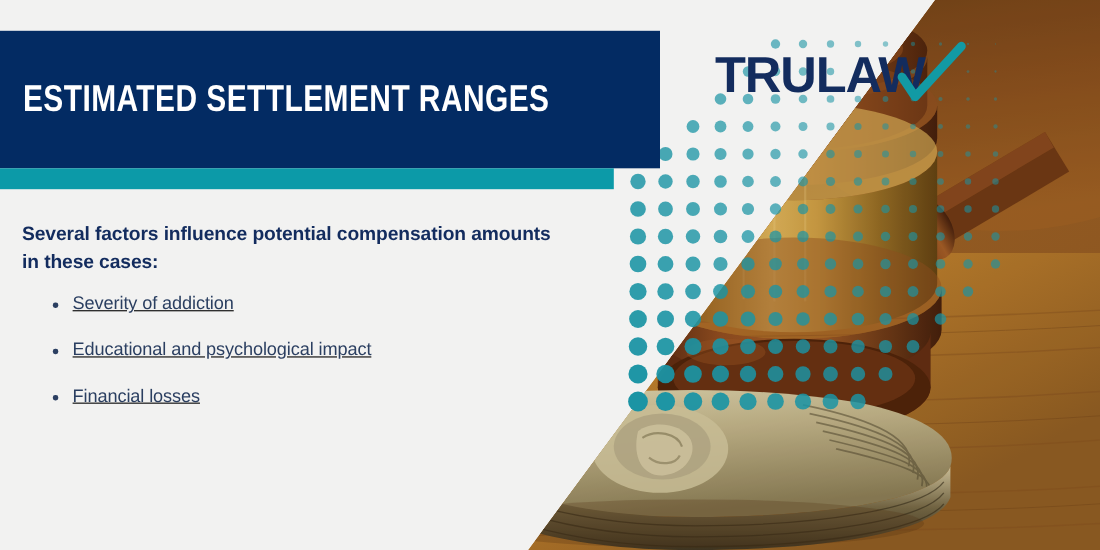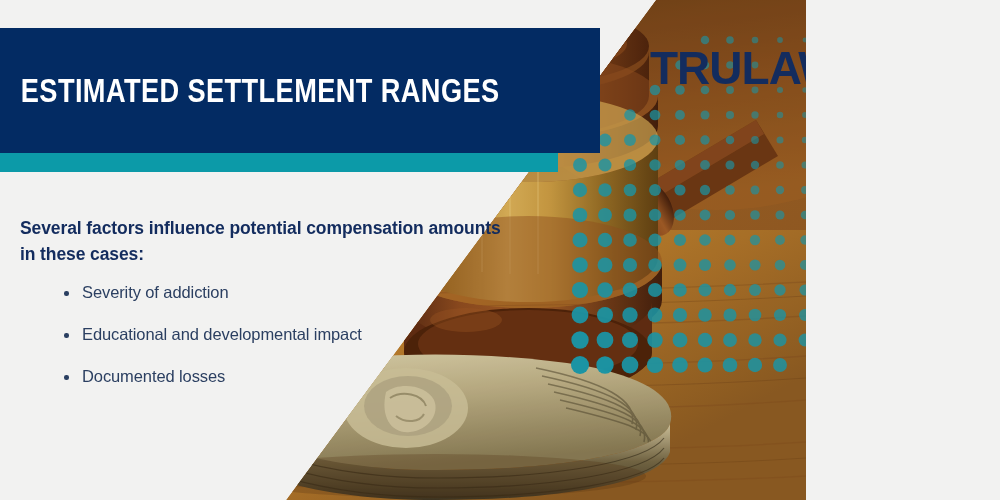--- a/index.html
+++ b/index.html
@@ -6,21 +6,21 @@
   html, body {
     margin: 0;
     padding: 0;
     background: #f2f2f1;
   }
   body {
     font-family: "Liberation Sans", sans-serif;
   }
   #infographic {
     position: relative;
-    width: 806px;
+    width: 1000px;
     height: 500px;
     background: #f2f2f1;
     overflow: hidden;
   }
 
   
   .photo-wedge {
     position: absolute;
     top: 0;
     right: 0;
@@ -84,35 +84,36 @@
     top: 36px;
     width: 230px;
     height: 66px;
   }
   .logo svg { display: block; }
 
   
   .body-copy {
     position: absolute;
     left: 20px;
-    top: 216px;
+    top: 200px;
     width: 500px;
   }
   .lead-in {
     margin: 0 0 16px 0;
     color: #132c5e;
     font-size: 17.5px;
     font-weight: 700;
     line-height: 1.47;
     letter-spacing: -0.1px;
   }
   ul.factor-list {
-    margin: 16px;
+    margin: 0;
     padding: 0 0 0 28px;
     list-style: none;
+    text-decoration: underline;
   }
   ul.factor-list li {
     position: relative;
     color: #2b3f61;
     font-size: 16.5px;
     line-height: 1.2;
     padding: 0 0 0 18px;
     margin: 0 0 22px 0;
     letter-spacing: -0.1px;
   }
@@ -459,18 +460,18 @@
     <svg width="230" height="66" viewBox="0 0 230 66" xmlns="http://www.w3.org/2000/svg">
       <text x="0" y="48" font-family="Liberation Sans, sans-serif" font-size="46" font-weight="700" fill="#132c5e" letter-spacing="-1">TRULAW</text>
       <path d="M170 34 L182 52 L224 6" fill="none" stroke="#129aa4" stroke-width="8" stroke-linecap="round" stroke-linejoin="round"></path>
     </svg>
   </div>
 
   <div class="body-copy">
     <p class="lead-in">Several factors influence potential compensation amounts in these cases:</p>
     <ul class="factor-list">
       <li>Severity of addiction</li>
-      <li>Educational and developmental impact</li>
-      <li>Documented losses</li>
+      <li>Educational and psychological impact</li>
+      <li>Financial losses</li>
     </ul>
   </div>
 
 </div>
 
 </body></html>

